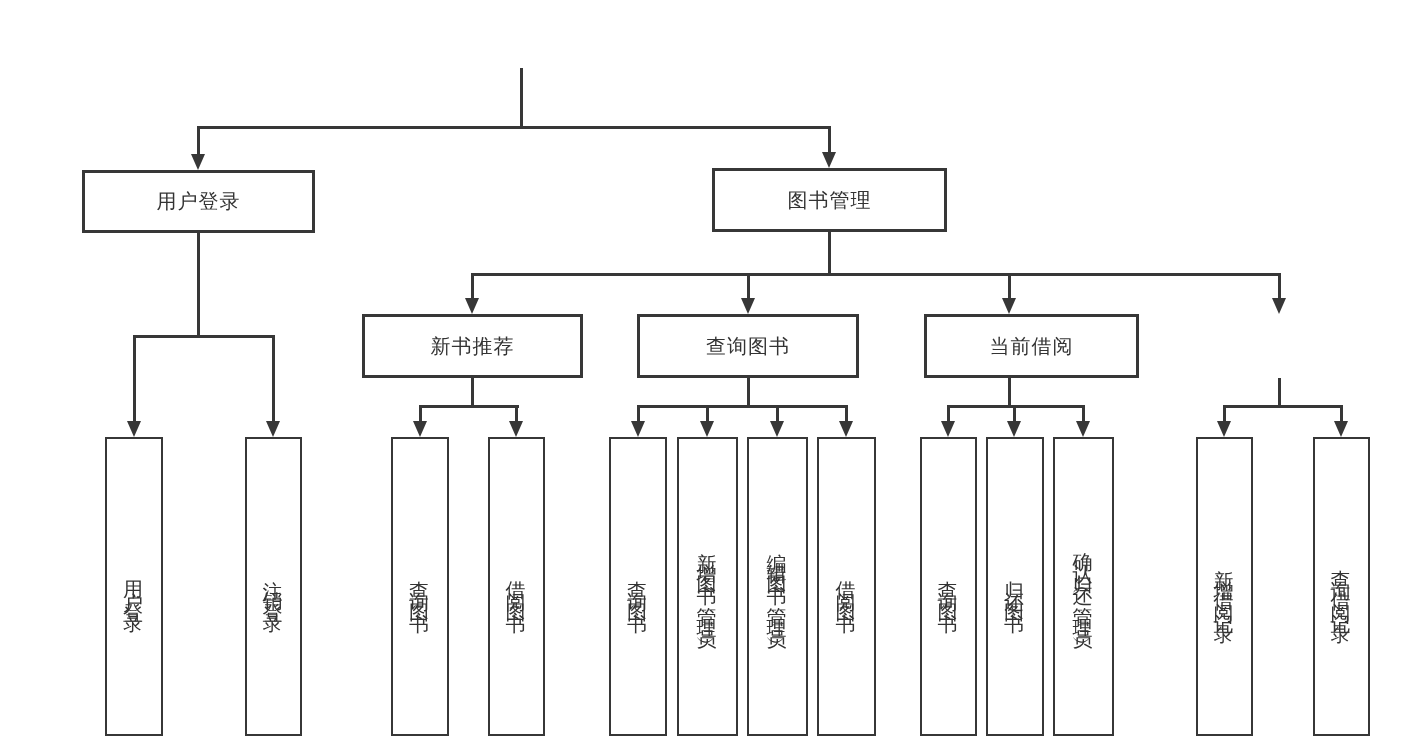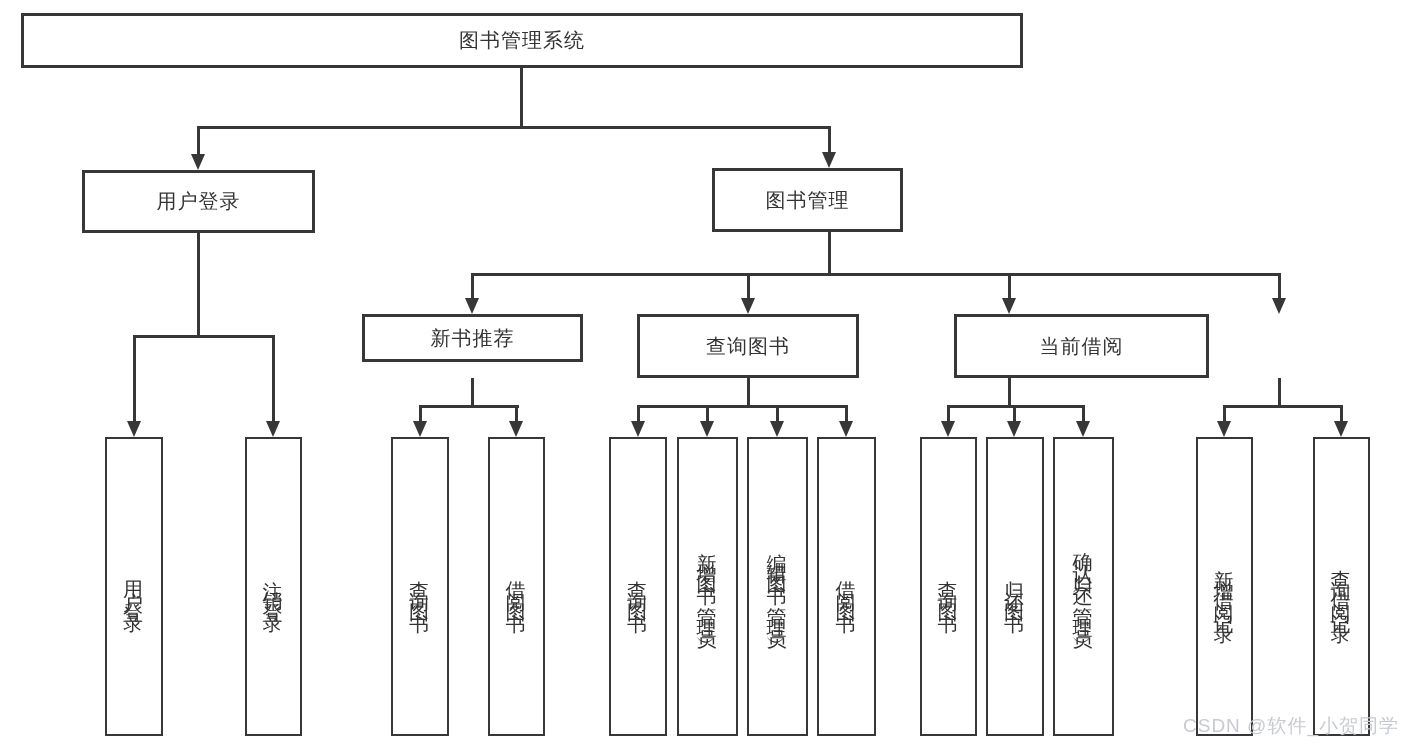--- a/index.html
+++ b/index.html
@@ -30,28 +30,27 @@
   .watermark{
     position:absolute;left:1183px;top:713px;font-size:19px;color:#c7cad0;
     z-index:3;white-space:nowrap;letter-spacing:1px;
   }
 </style>
 </head>
 <body>
 
 <div id="canvas">
 
-  <div class="box" style="left:21px;top:13px;width:1002px;height:55px;">图书管理系统</div>
 
   <div class="box" style="left:82px;top:170px;width:233px;height:63px;">用户登录</div>
-  <div class="box" style="left:712px;top:168px;width:191px;height:64px;">图书管理</div>
+  <div class="box" style="left:712px;top:168px;width:235px;height:64px;">图书管理</div>
 
-  <div class="box" style="left:362px;top:314px;width:221px;height:48px;">新书推荐</div>
+  <div class="box" style="left:362px;top:314px;width:221px;height:64px;">新书推荐</div>
   <div class="box" style="left:637px;top:314px;width:222px;height:64px;">查询图书</div>
-  <div class="box" style="left:954px;top:314px;width:255px;height:64px;">当前借阅</div>
+  <div class="box" style="left:924px;top:314px;width:215px;height:64px;">当前借阅</div>
 
   <div class="vbox" style="left:105px;width:58px;">用户登录</div>
   <div class="vbox" style="left:245px;width:57px;">注销登录</div>
 
   <div class="vbox" style="left:391px;width:58px;">查询图书</div>
   <div class="vbox" style="left:488px;width:57px;">借阅图书</div>
 
   <div class="vbox" style="left:609px;width:58px;">查询图书</div>
   <div class="vbox" style="left:677px;width:61px;">新增图书（管理员）</div>
   <div class="vbox" style="left:747px;width:61px;">编辑图书（管理员）</div>
@@ -116,15 +115,14 @@
   <div class="vl" style="left:1082px;top:405px;height:18px;"></div>
   <div class="arr" style="left:1076px;top:421px;"></div>
 
   <div class="vl" style="left:1278px;top:378px;height:30px;"></div>
   <div class="hl" style="left:1223px;top:405px;width:120px;"></div>
   <div class="vl" style="left:1223px;top:405px;height:18px;"></div>
   <div class="arr" style="left:1217px;top:421px;"></div>
   <div class="vl" style="left:1340px;top:405px;height:18px;"></div>
   <div class="arr" style="left:1334px;top:421px;"></div>
 
-  <div class="watermark">CSDN @软件_小贺同学</div>
 
 </div>
 
 </body></html>

